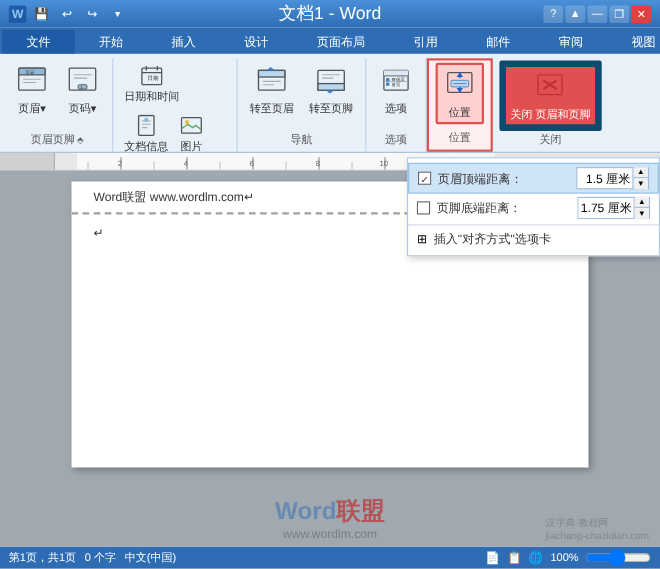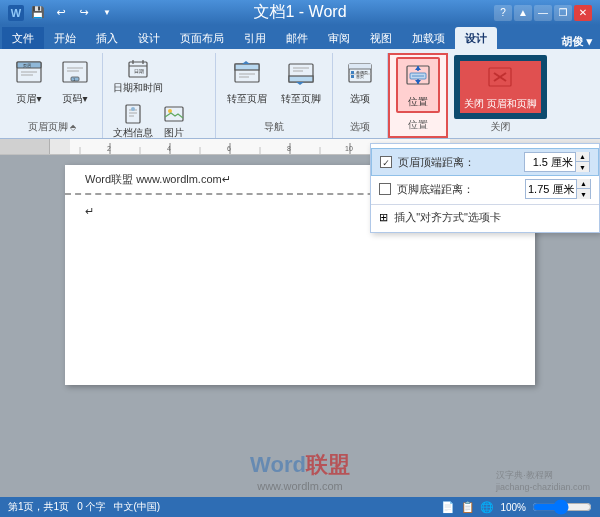--- a/index.html
+++ b/index.html
@@ -90,21 +90,21 @@
     
     .ribbon-tabs {
       height: 24px;
       background: #2e6db4;
       display: flex;
       align-items: flex-end;
       padding-left: 2px;
     }
     .ribbon-tab {
       height: 22px;
-      padding: 0 10px;
+      padding: 0 22px;
       background: none;
       border: none;
       color: white;
       font-size: 11px;
       cursor: pointer;
       display: flex;
       align-items: center;
       border-radius: 3px 3px 0 0;
       white-space: nowrap;
       text-align: center;
@@ -319,21 +319,21 @@
       display: flex;
       justify-content: center;
       padding: 10px;
       height: calc(517px - 25px - 24px - 90px - 16px - 20px);
       overflow: hidden;
       position: relative;
     }
 
     .doc-page {
       width: 470px;
-      height: 220px;
+      height: 260px;
       background: white;
       box-shadow: 2px 2px 6px rgba(0,0,0,0.3);
       position: relative;
       overflow: hidden;
     }
     .doc-header-dashed {
       border-bottom: 2px dashed #a0a0a0;
       height: 30px;
       display: flex;
       align-items: center;

